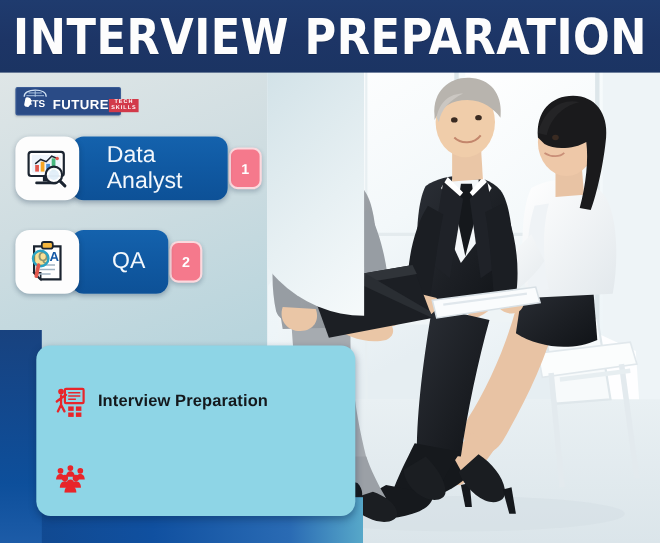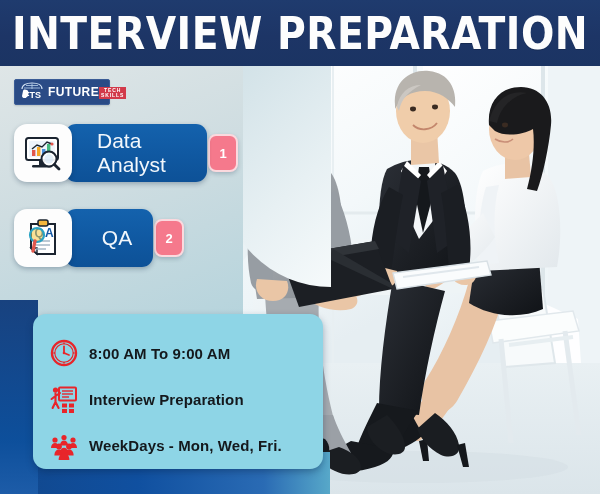--- a/index.html
+++ b/index.html
@@ -70,21 +70,21 @@
     background:linear-gradient(135deg,#cfe0e6 0%,#e7f0f3 60%,#f6fafb 100%);
   }
 
   
   .logo {
     position:absolute; left:14px; top:79px;
     width:96px; height:26px;
     background:#2a4b86;
     border:1px solid #3a5c96;
     border-radius:2px;
-    display:flex; align-items:center; gap:3px;
+    display:flex; align-items:flex-end; gap:3px;
     padding:2px 4px;
     z-index:20;
     box-shadow:0 1px 2px rgba(0,0,0,.15);
   }
   .logo-mark {
     width:26px; height:21px;
     position:relative;
     flex:0 0 auto;
   }
   .logo-words { display:flex; flex-direction:row; line-height:1; }
@@ -404,36 +404,20 @@
       </svg>
     </div>
     <div class="card-pill pill-2">
       <span>QA</span>
     </div>
     <div class="card-badge">2</div>
   </div>
 
   <div class="info-panel">
 
-    <div class="info-row">
-      <span class="info-icon">
-        <svg width="28" height="28" viewBox="0 0 28 28">
-          <circle cx="14" cy="14" r="12" fill="none" stroke="#e8252a" stroke-width="2.4"></circle>
-          <circle cx="14" cy="14" r="9.2" fill="none" stroke="#e8252a" stroke-width="1.1"></circle>
-          <line x1="14" y1="14" x2="14" y2="7.5" stroke="#e8252a" stroke-width="1.8" stroke-linecap="round"></line>
-          <line x1="14" y1="14" x2="19" y2="16" stroke="#e8252a" stroke-width="1.8" stroke-linecap="round"></line>
-          <circle cx="14" cy="14" r="1.3" fill="#e8252a"></circle>
-          <line x1="14" y1="3.4" x2="14" y2="5.2" stroke="#e8252a" stroke-width="1.4"></line>
-          <line x1="14" y1="22.8" x2="14" y2="24.6" stroke="#e8252a" stroke-width="1.4"></line>
-          <line x1="3.4" y1="14" x2="5.2" y2="14" stroke="#e8252a" stroke-width="1.4"></line>
-          <line x1="22.8" y1="14" x2="24.6" y2="14" stroke="#e8252a" stroke-width="1.4"></line>
-        </svg>
-      </span>
-      <span class="info-text">8:00 AM To 9:00 AM</span>
-    </div>
 
     <div class="info-row">
       <span class="info-icon">
         <svg width="28" height="28" viewBox="0 0 28 28">
           <rect x="9" y="2.5" width="17" height="13" rx="1" fill="none" stroke="#e8252a" stroke-width="2"></rect>
           <line x1="12" y1="6" x2="23" y2="6" stroke="#e8252a" stroke-width="1.4"></line>
           <line x1="12" y1="9" x2="23" y2="9" stroke="#e8252a" stroke-width="1.4"></line>
           <line x1="12" y1="12" x2="19" y2="12" stroke="#e8252a" stroke-width="1.4"></line>
           <circle cx="5.5" cy="5" r="2.6" fill="#e8252a"></circle>
           <path d="M5.5,8.4 L5.5,17 M5.5,11 L10,8 M5.5,11 L1.6,14 M5.5,17 L2.6,23 M5.5,17 L8.6,23" stroke="#e8252a" stroke-width="2.1" stroke-linecap="round" fill="none"></path>
@@ -456,17 +440,16 @@
           <circle cx="23" cy="8" r="2.6" fill="#e8252a"></circle>
             <path d="M19,16 C19,12.6 21,11 23,11 C25,11 27,12.6 27,16 Z" fill="#e8252a"></path>
           <circle cx="9" cy="14.5" r="2.9" fill="#e8252a"></circle>
             <path d="M4.4,23.5 C4.4,19.4 6.6,17.6 9,17.6 C11.4,17.6 13.6,19.4 13.6,23.5 Z" fill="#e8252a"></path>
           <circle cx="19" cy="14.5" r="2.9" fill="#e8252a"></circle>
             <path d="M14.4,23.5 C14.4,19.4 16.6,17.6 19,17.6 C21.4,17.6 23.6,19.4 23.6,23.5 Z" fill="#e8252a"></path>
           <circle cx="14" cy="19" r="3.2" fill="#e8252a"></circle>
             <path d="M8.6,28 C8.6,23.4 11,21.4 14,21.4 C17,21.4 19.4,23.4 19.4,28 Z" fill="#e8252a"></path>
         </svg>
       </span>
-      <span class="info-text">WeekDays  -  Mon, Wed, Fri.</span>
     </div>
 
   </div>
 </div>
 
 </body></html>

